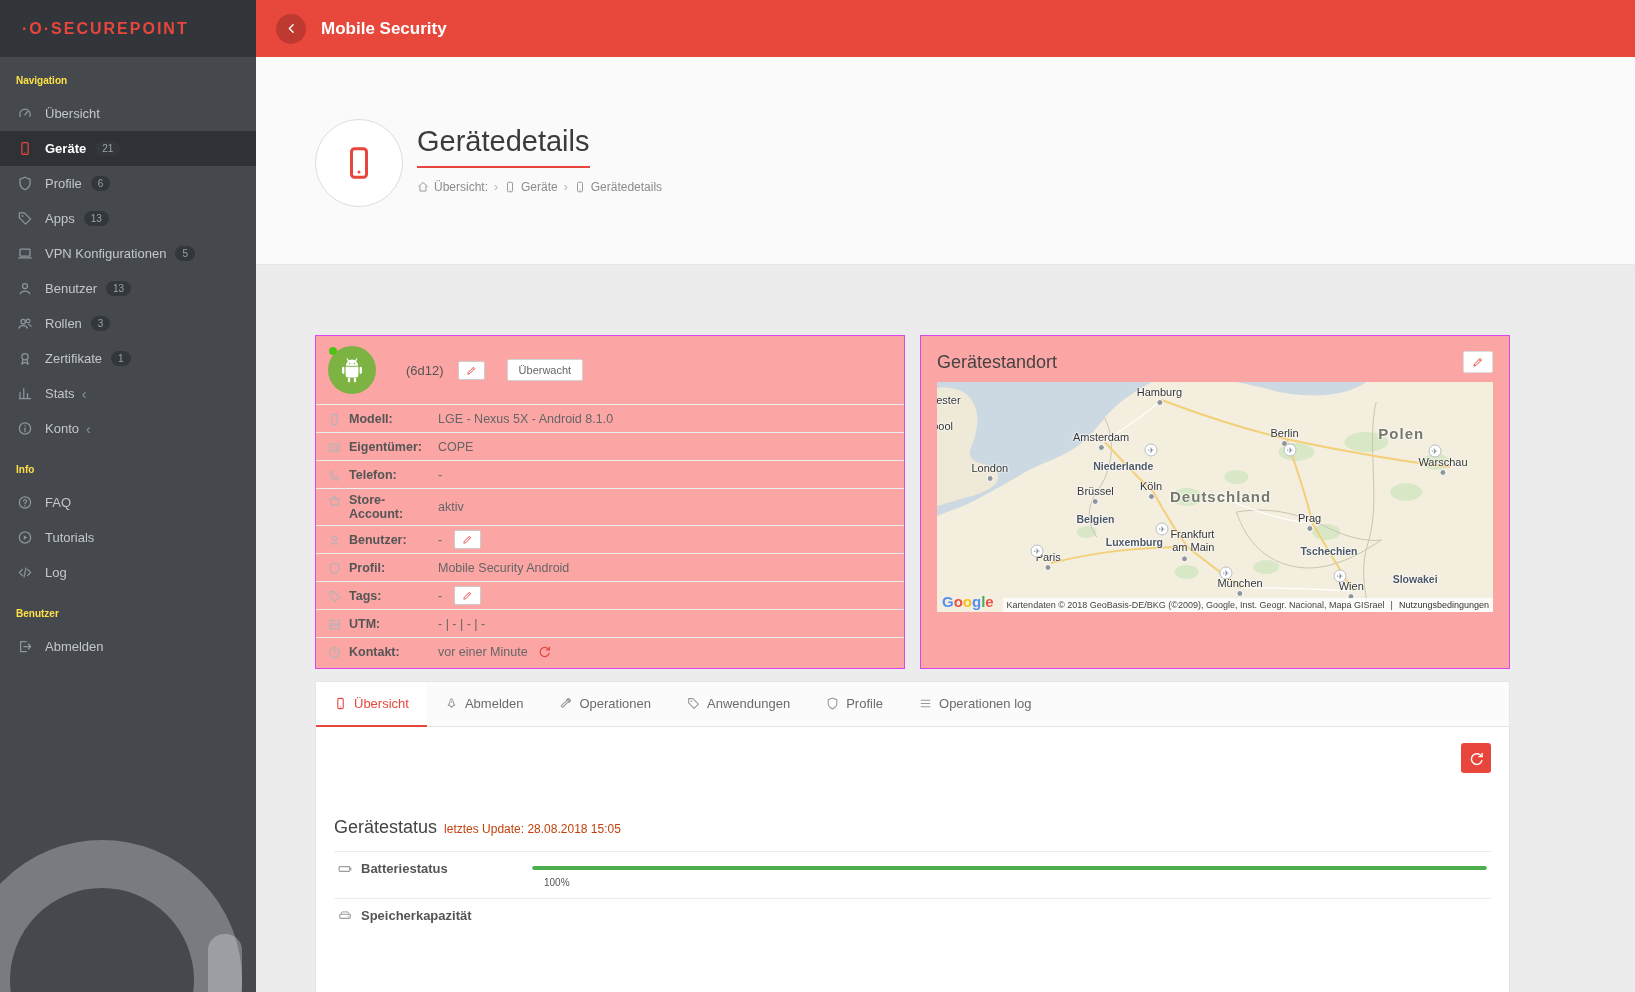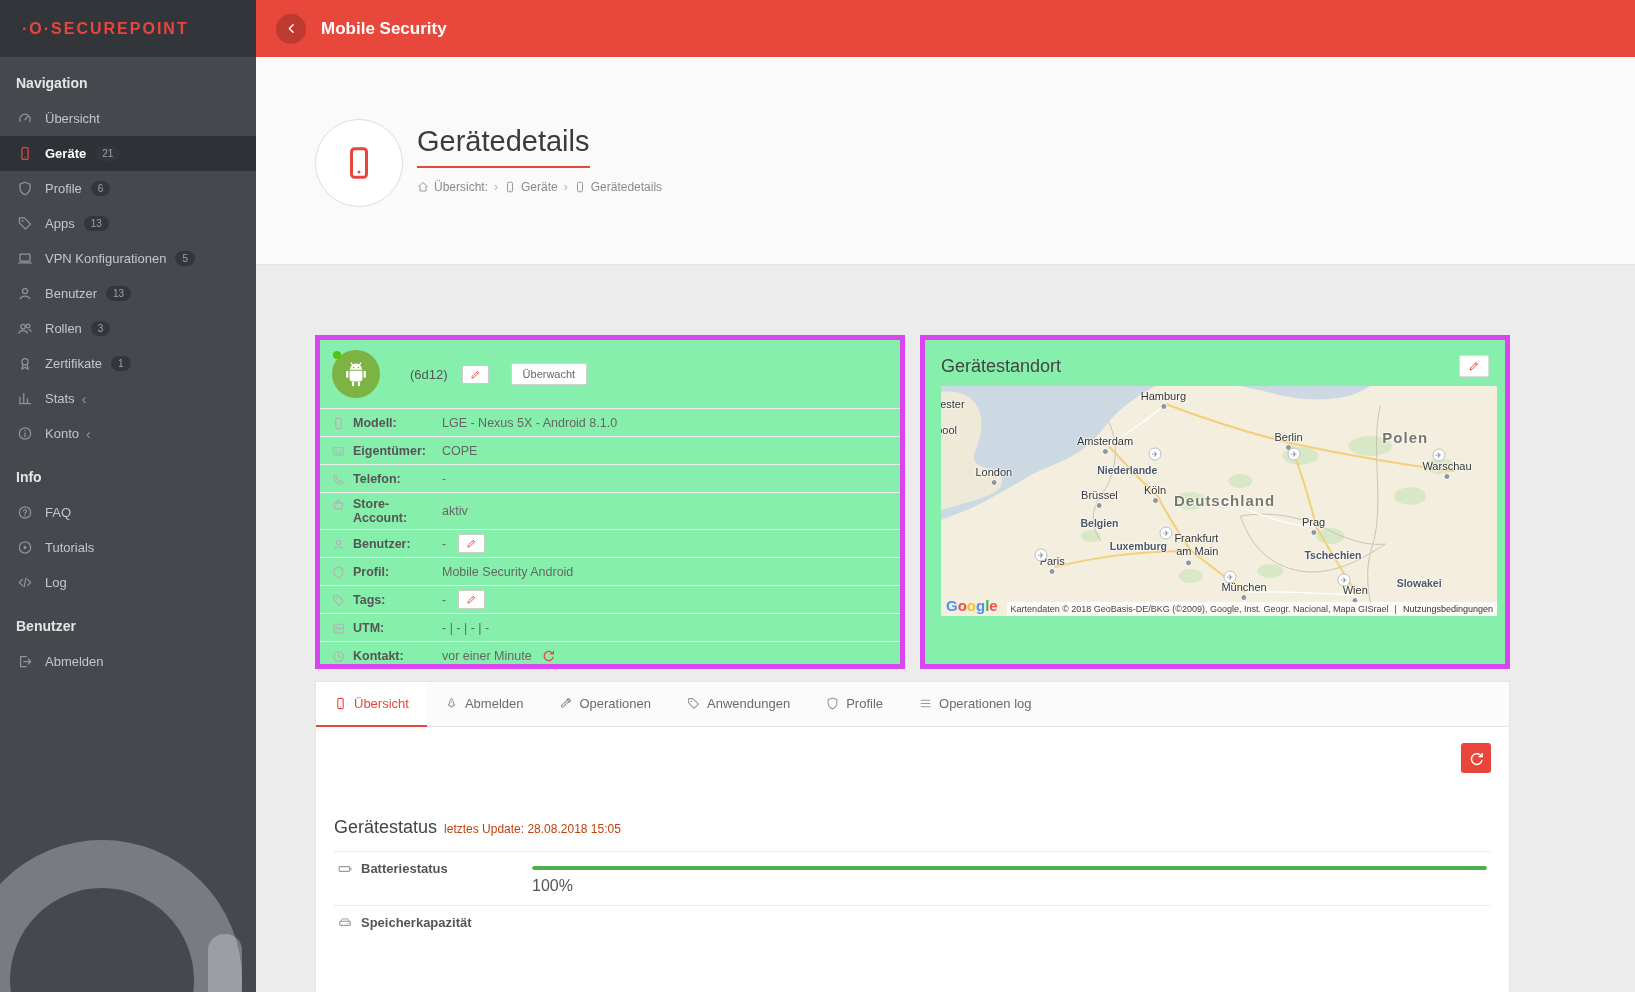--- a/index.html
+++ b/index.html
@@ -5,21 +5,21 @@
   *{margin:0;padding:0;box-sizing:border-box;}
   html,body{width:1635px;height:992px;overflow:hidden;background:#ececec;font-family:"Liberation Sans",sans-serif;}
   body{position:relative;}
   .icn{display:inline-flex;width:1em;height:1em;line-height:0;flex:none;}
   .icn svg{width:100%;height:100%;display:block;}
 
   
   .sidebar{position:absolute;left:0;top:0;width:256px;height:100%;background:#45494e;overflow:hidden;z-index:5;}
   .logo{height:57px;background:#32363a;display:flex;align-items:center;padding:0 22px;}
   .logo-text{color:#e8463d;font-weight:bold;font-size:16px;letter-spacing:2px;white-space:nowrap;}
-  .nav-header{padding:18px 16px 10px;font-size:14px;font-weight:bold;color:#e5e5e5;}
+  .nav-header{padding:18px 16px 10px;font-size:10px;font-weight:bold;color:#fde047;}
   .nav-item{display:flex;align-items:center;padding:10px 16px;color:#c3c7cb;font-size:13px;cursor:pointer;}
   .nav-item .nav-icn{color:#8e959b;font-size:15px;margin-right:11px;width:18px;}
   .nav-item.active{background:#2e3236;color:#fff;font-weight:bold;}
   .nav-item.active .nav-icn{color:#e8463d;}
   .nav-badge{margin-left:9px;background:#33373b;color:#9aa1a7;font-size:10px;font-weight:normal;padding:2px 7px;border-radius:9px;}
   .nav-chevron{margin-left:7px;color:#8e959b;font-size:14px;line-height:1;}
   .watermark{position:absolute;bottom:-128px;left:-38px;width:280px;height:280px;border:48px solid rgba(230,233,236,0.32);border-radius:50%;}
   .watermark-dot{position:absolute;bottom:0;left:208px;width:34px;height:58px;border-radius:16px 16px 0 0;background:rgba(230,233,236,0.32);}
 
   
@@ -34,21 +34,21 @@
   .avatar-circle{width:88px;height:88px;border-radius:50%;background:#fff;border:1px solid #ddd;display:flex;align-items:center;justify-content:center;color:#e8463d;font-size:36px;}
   .title-block{margin-left:14px;padding-top:6px;}
   .page-title{display:inline-block;font-size:29px;font-weight:400;color:#3b3b3b;padding-bottom:8px;border-bottom:2px solid #e8463d;}
   .breadcrumb{margin-top:12px;font-size:12px;color:#8b8b8b;display:flex;align-items:center;gap:6px;}
   .crumb{display:inline-flex;align-items:center;gap:5px;cursor:pointer;}
   .crumb .icn{font-size:12px;color:#9a9a9a;}
   .crumb-sep{color:#b5b5b5;}
 
   
   .cards{display:flex;gap:15px;margin:70px 0 0 59px;}
-  .card{background:#86efac;border:5px solid #d946ef;width:590px;height:334px;overflow:hidden;}
+  .card{background:#fca5a5;border:1px solid #d946ef;width:590px;height:334px;overflow:hidden;}
 
   
   .dev-head{display:flex;align-items:center;padding:12px 12px;height:68px;position:relative;}
   .green-avatar{position:relative;width:48px;height:48px;border-radius:50%;background:#7cb342;display:flex;align-items:center;justify-content:center;font-size:32px;}
   .online-dot{position:absolute;top:1px;left:1px;width:8px;height:8px;border-radius:50%;background:#4ec316;}
   .dev-name{margin-left:30px;font-size:13px;color:#555;}
   .mini-btn{margin-left:14px;border:1px solid #ccc;background:#fff;border-radius:2px;padding:3px 7px;color:#e8463d;font-size:11px;display:inline-flex;align-items:center;cursor:pointer;}
   .badge-btn{margin-left:22px;border:1px solid #d2d2d2;background:#fff;border-radius:2px;padding:4px 11px;color:#666;font-size:11px;}
   .drow{display:flex;align-items:center;min-height:28px;border-top:1px solid #efefef;padding:4px 12px;font-size:12.5px;}
   .dlabel{width:110px;display:flex;gap:8px;color:#555;font-weight:bold;align-items:flex-start;flex:none;}
@@ -87,21 +87,21 @@
   .status-head{margin-top:74px;font-size:18px;font-weight:400;color:#444;}
   .status-sub{font-size:12px;color:#c2410c;margin-left:7px;margin-top:16px;}
   .status-table{margin-top:13px;}
   .srow{display:flex;border-top:1px solid #ebebeb;padding:9px 0 10px;}
   .slabel{width:198px;display:flex;gap:9px;font-size:13px;color:#555;align-items:flex-start;padding-left:4px;flex:none;}
   .slabel .icn{color:#9c9c9c;font-size:14px;margin-top:1px;}
   .slabel b{font-weight:bold;}
   .sval{flex:1;padding-right:4px;}
   .bar{height:4px;background:#e9e9e9;border-radius:2px;margin-top:5px;overflow:hidden;}
   .bar-fill{height:100%;border-radius:2px;}
-  .bar-text{margin-top:7px;font-size:16px;color:#555;}
+  .bar-text{margin-top:7px;font-size:10px;color:#555;margin-left:12px;}
 </style>
 </head>
 <body>
 
 <div class="sidebar">
   <div class="logo">
     <span class="logo-text">·O·SECUREPOINT</span>
   </div>
   <div>
       <div class="nav-header">Navigation</div>

